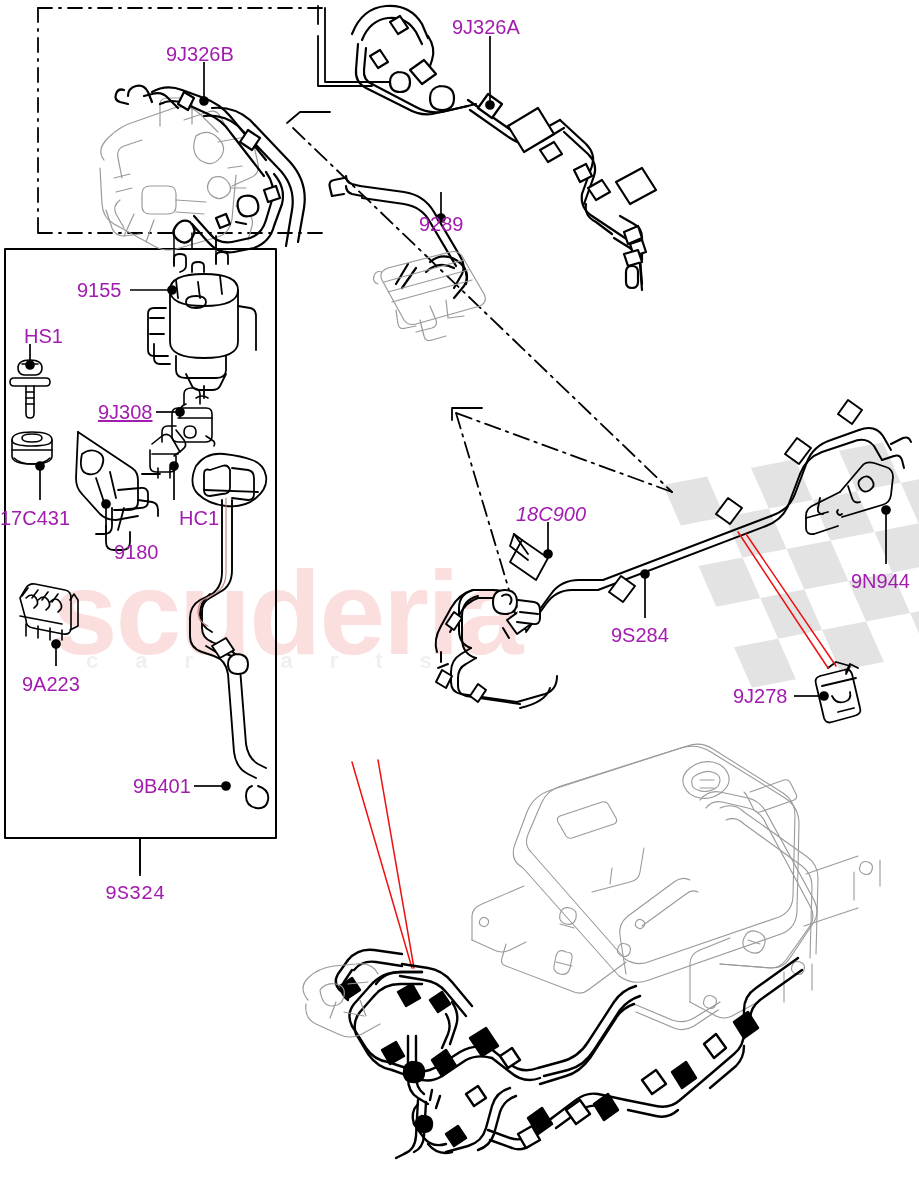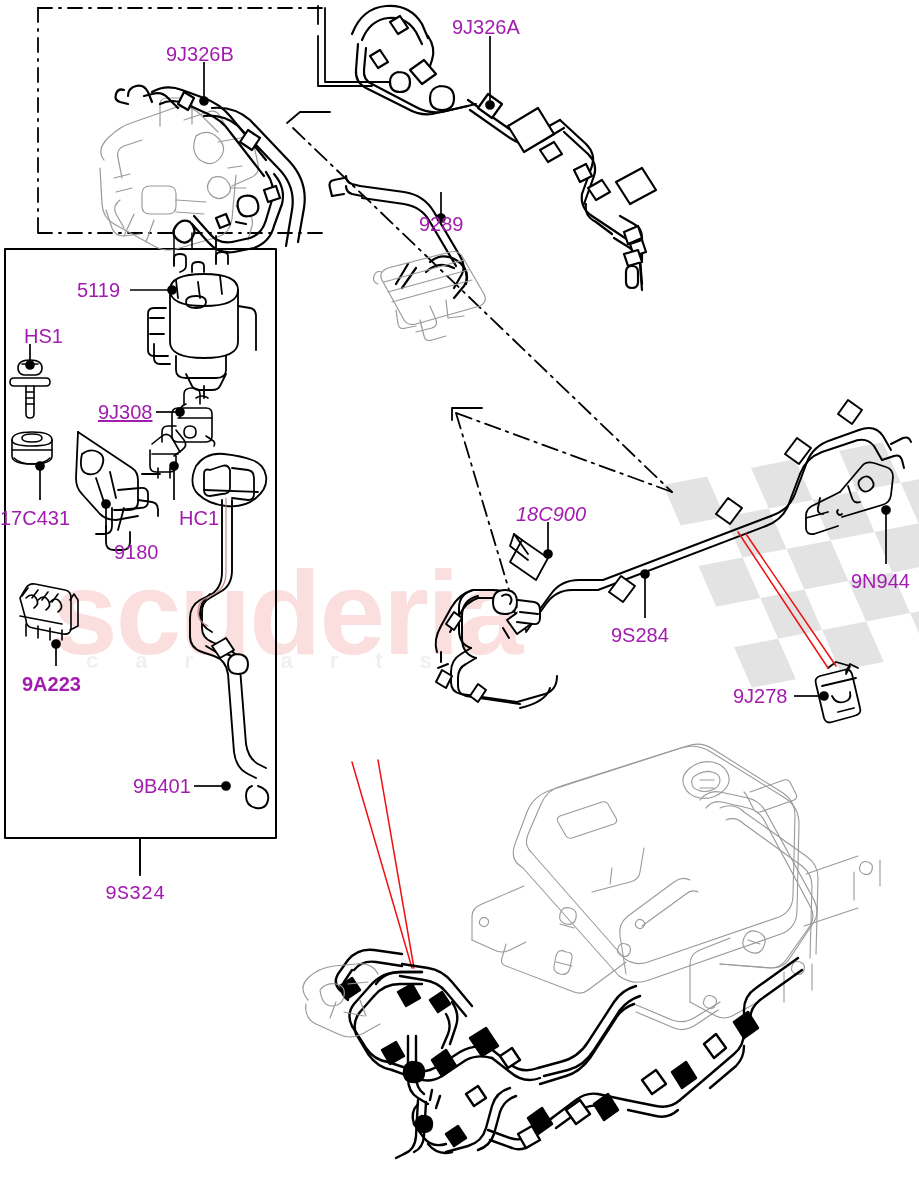--- a/index.html
+++ b/index.html
@@ -586,27 +586,27 @@
           <circle cx="886" cy="510" r="4"></circle>
 
         <path d="M794,696 L820,696"></path>
           <circle cx="824" cy="696" r="4"></circle>
       </g>
     </svg>
 
     <div class="label" style="left:166px; top:43px;">9J326B</div>
     <div class="label" style="left:452px; top:16px;">9J326A</div>
     <div class="label" style="left:419px; top:173px;margin-top:40px;">9289</div>
-    <div class="label" style="left:77px;  top:279px;">5119</div>
+    <div class="label" style="left:77px;  top:279px;">9155</div>
     <div class="label" style="left:24px;  top:325px;">HS1</div>
     <div class="label" style="left:98px;  top:401px;text-decoration:underline;">9J308</div>
     <div class="label" style="left:0;   top:507px;">17C431</div>
     <div class="label" style="left:78px;  top:541px;margin-left:36px;">9180</div>
     <div class="label" style="left:156px; top:507px;margin-left:23px;">HC1</div>
-    <div class="label" style="left:22px;  top:673px;font-weight:bold;">9A223</div>
+    <div class="label" style="left:22px;  top:673px;">9A223</div>
     <div class="label" style="left:133px; top:775px;">9B401</div>
     <div class="label" style="left:105px; top:882px;font-family:Liberation Mono, monospace;">9S324</div>
     <div class="label" style="left:516px; top:503px;font-style:italic;">18C900</div>
     <div class="label" style="left:611px; top:624px;">9S284</div>
     <div class="label" style="left:851px; top:570px;">9N944</div>
     <div class="label" style="left:733px; top:685px;">9J278</div>
   </div>
 
 </div>
 

